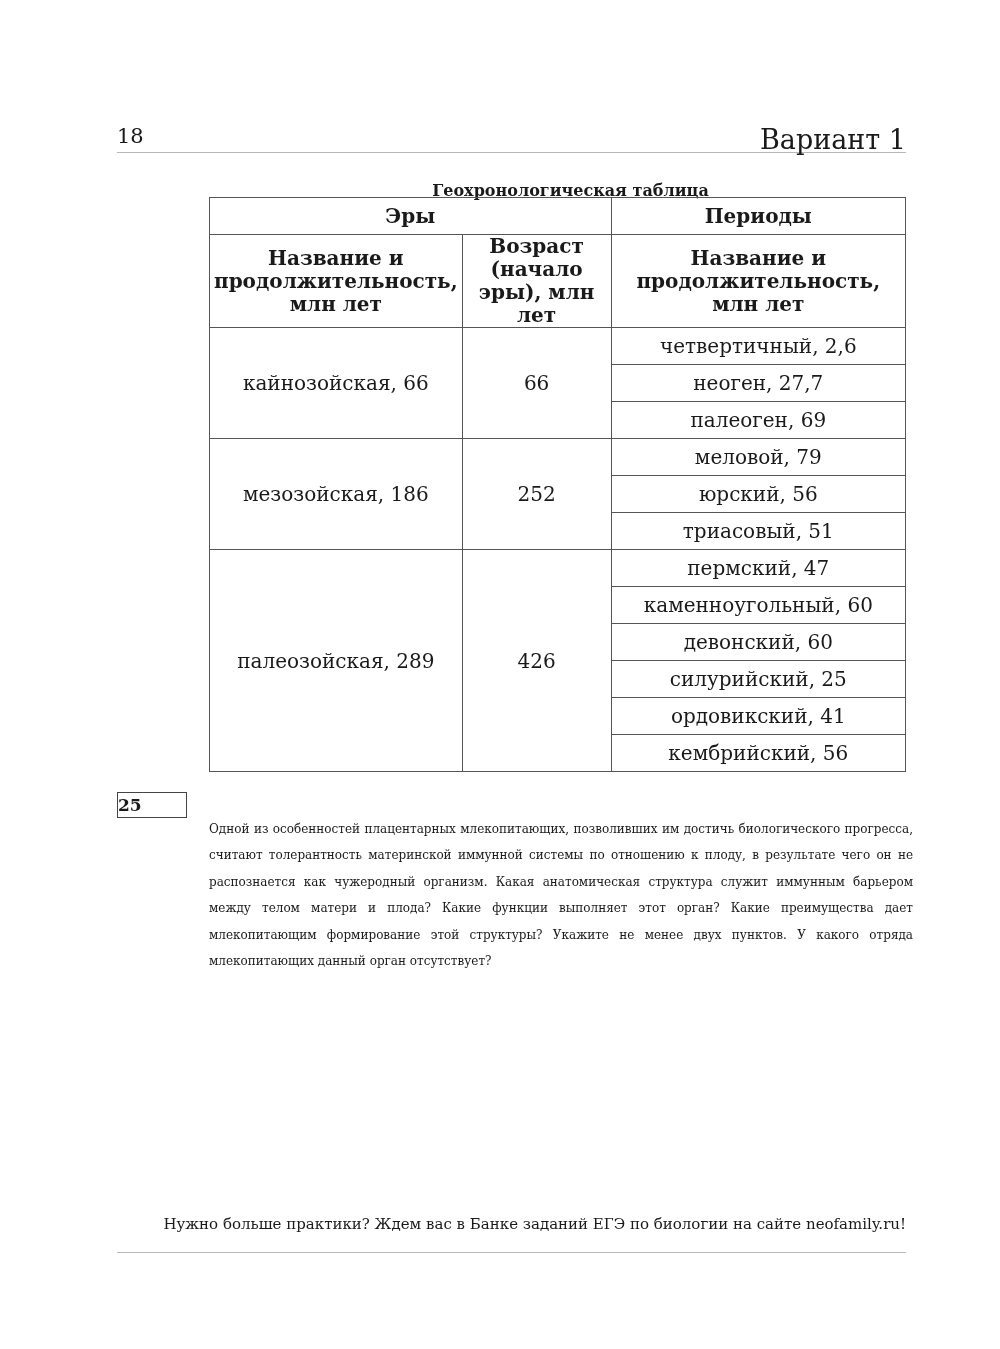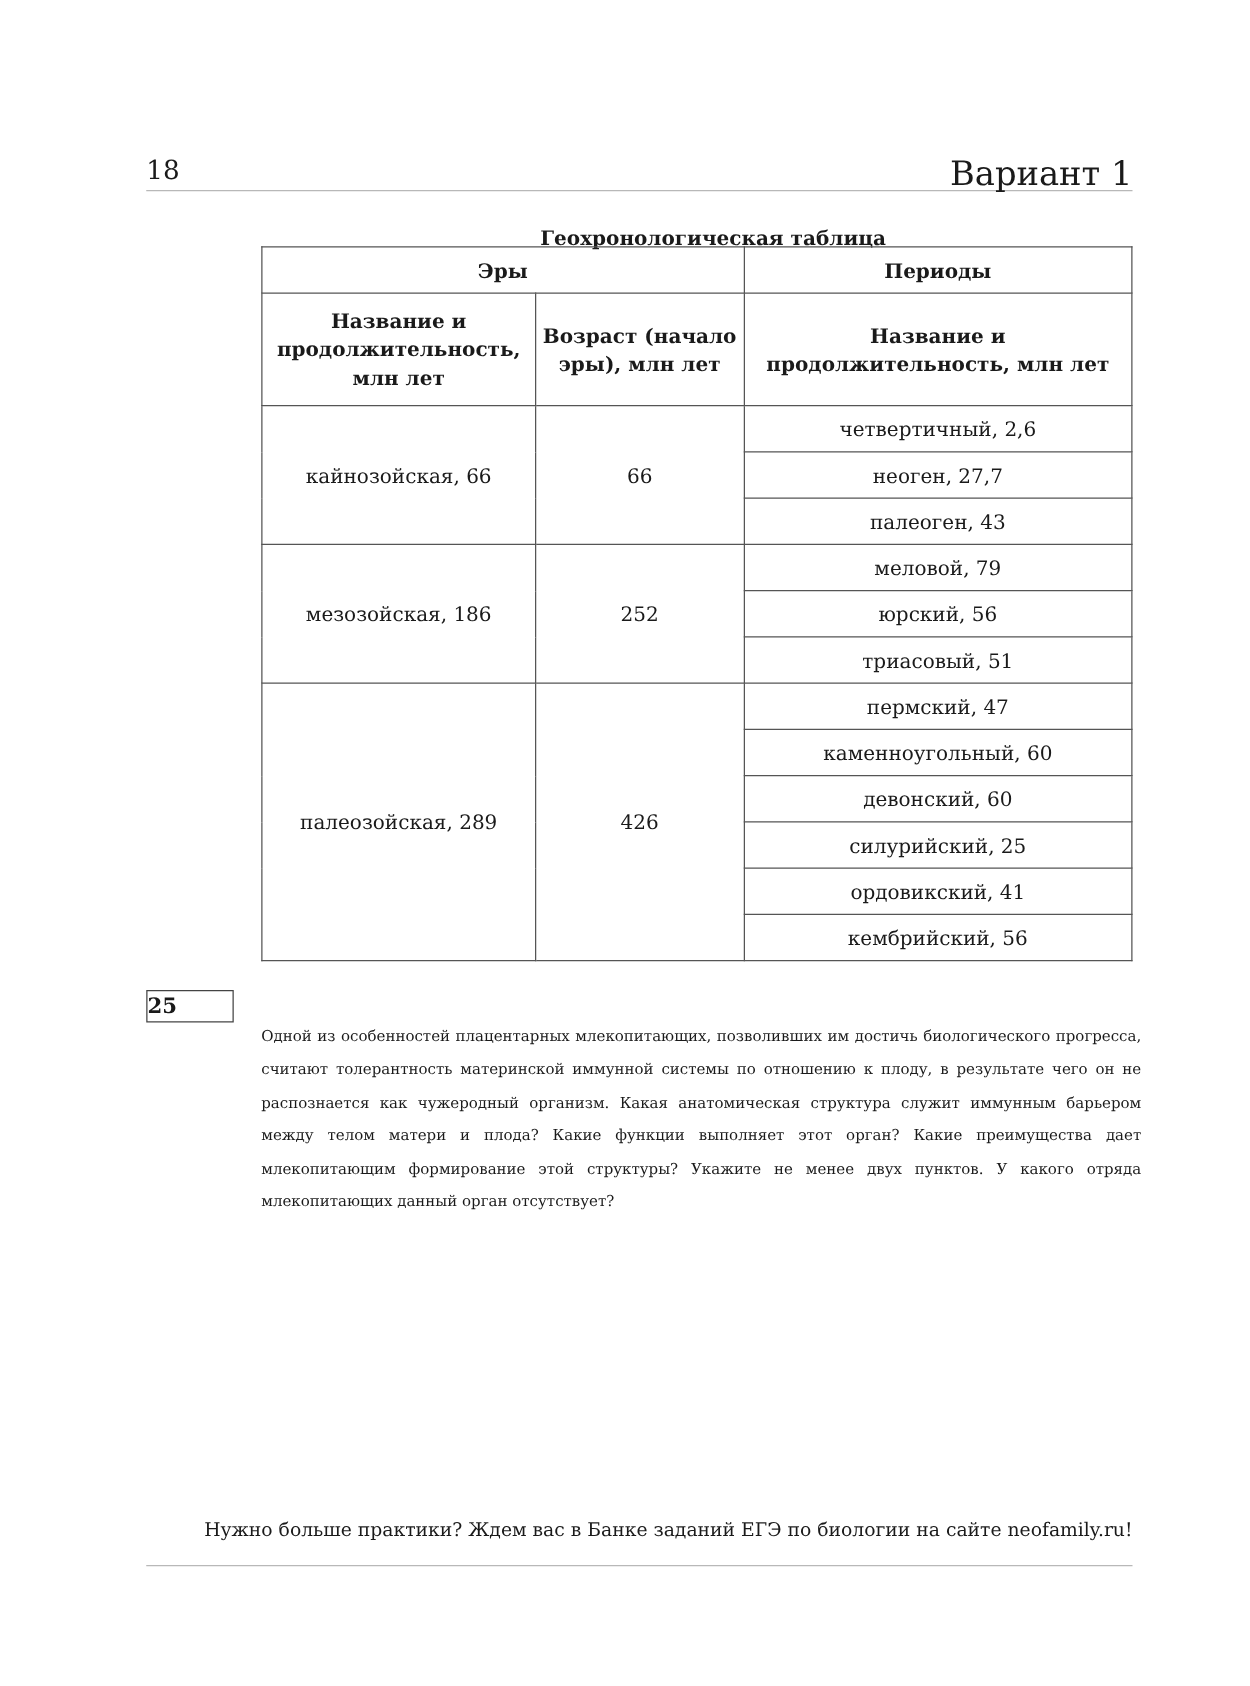--- a/index.html
+++ b/index.html
@@ -15,21 +15,21 @@
   }
   .page-num { position: absolute; left: 0; top: 2px; font-size: 21px; }
   .variant { position: absolute; right: 0; top: 2px; font-size: 27px; }
 
   .table-title {
     position: absolute; left: 222px; width: 697px; top: 164px;
     text-align: center; font-weight: bold; font-size: 16px; margin-top: 17px;
   }
   table.geo {
     position: absolute; left: 209px; top: 197px; width: 697px;
-    border-collapse: collapse; font-size: 16px; border-radius: 26px;
+    border-collapse: collapse; font-size: 20px; border-radius: 26px;
   }
   table.geo td, table.geo th {
     border: 1px solid #555; text-align: center; vertical-align: middle; padding: 0 4px;
   }
   table.geo th { font-weight: bold; line-height: 23px; }
   tr.h1 th { height: 36px; }
   tr.h2 th { height: 89px; }
   tr.r td { height: 36px; }
   col.c1 { width: 219px; } col.c2 { width: 167px; } col.c3 { width: 311px; }
 
@@ -78,21 +78,21 @@
     <tbody>
     <tr class="r">
       <td rowspan="3">кайнозойская, 66</td>
       <td rowspan="3">66</td>
       <td>четвертичный, 2,6</td>
     </tr>
     <tr class="r">
         <td>неоген, 27,7</td>
       </tr>
     <tr class="r">
-        <td>палеоген, 43</td>
+        <td>палеоген, 69</td>
       </tr>
   </tbody>
   <tbody>
     <tr class="r">
       <td rowspan="3">мезозойская, 186</td>
       <td rowspan="3">252</td>
       <td>меловой, 79</td>
     </tr>
     <tr class="r">
         <td>юрский, 56</td>

